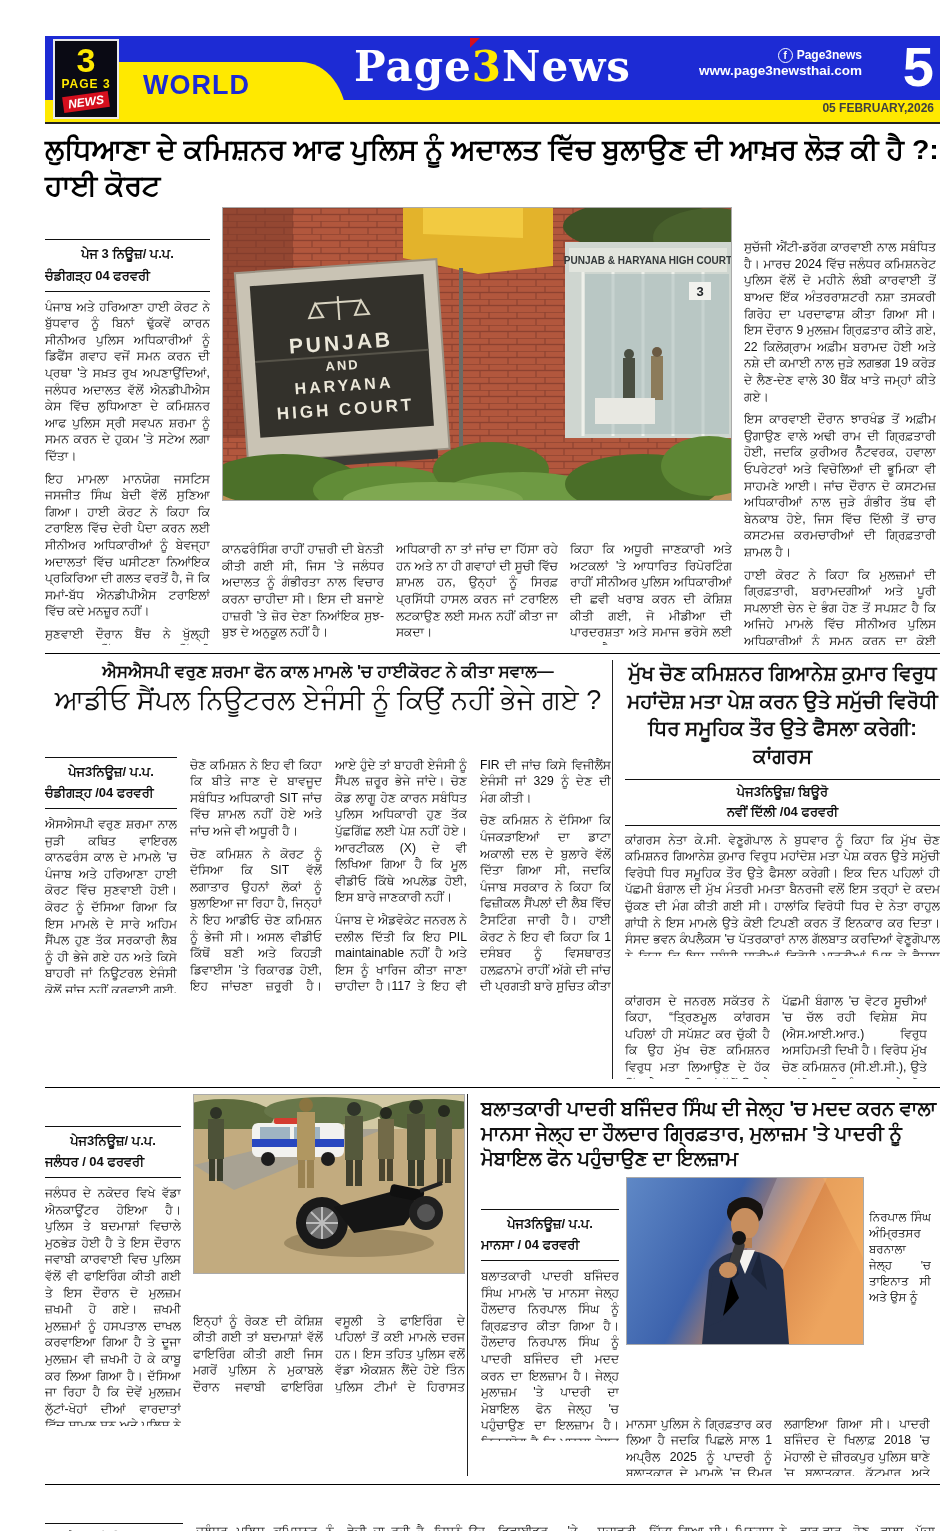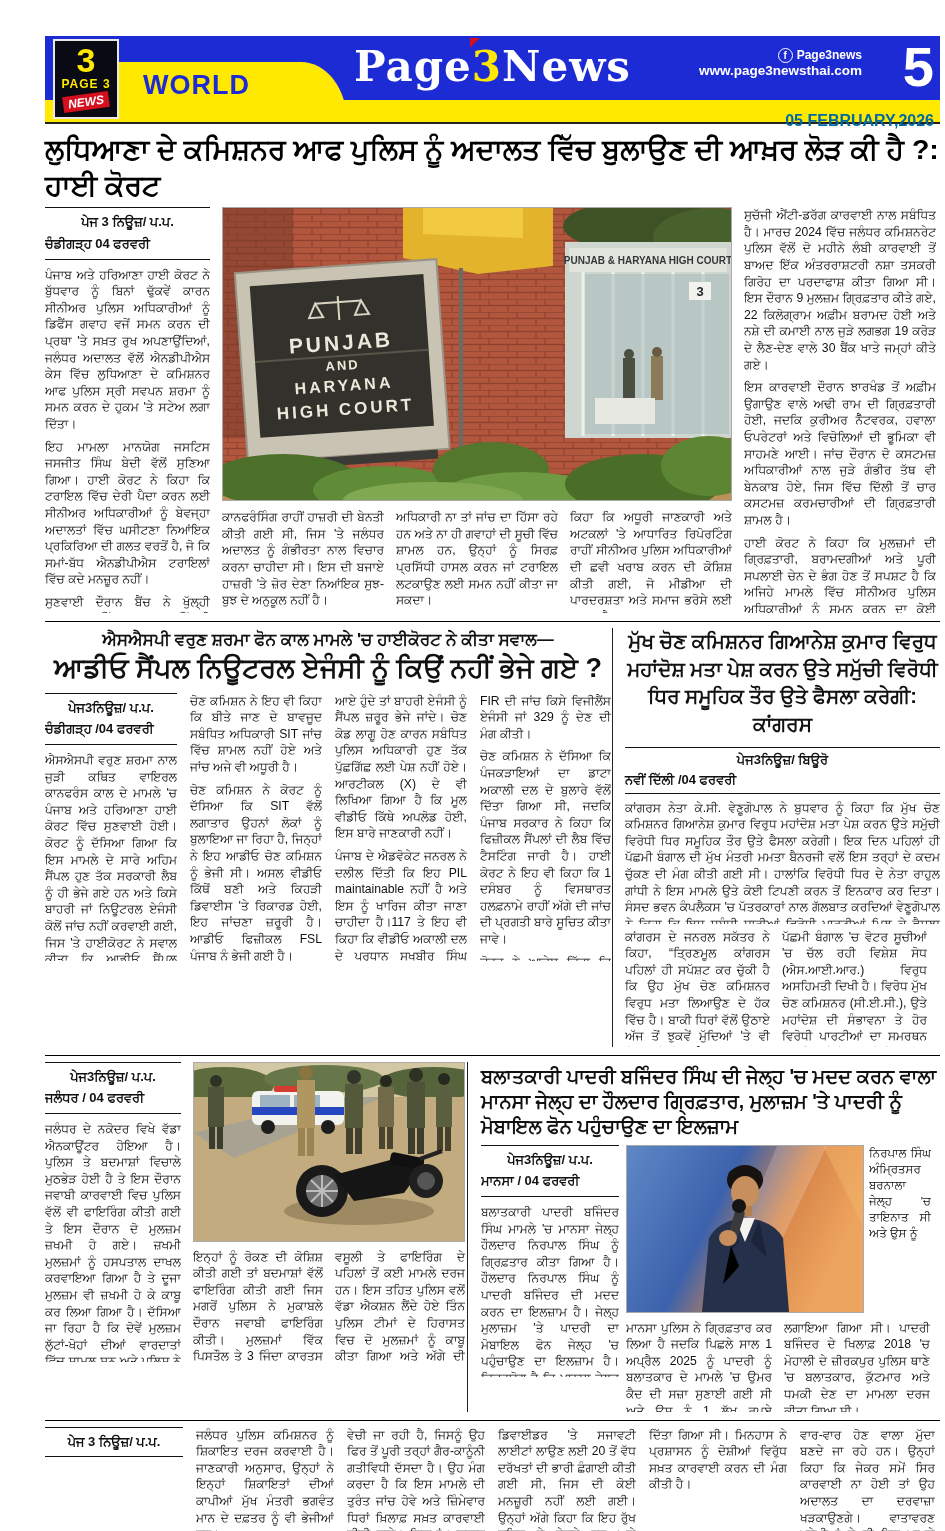--- a/index.html
+++ b/index.html
@@ -5,21 +5,21 @@
   html,body{margin:0;padding:0;background:#ffffff;}
   .page{position:relative;width:945px;height:1531px;margin:0 auto;background:#fff;
         box-sizing:border-box;padding:36px 5px 0 45px;overflow:hidden;
         font-family:"Liberation Sans","DejaVu Sans",sans-serif;color:#111;}
   .content{width:895px;}
   
   .hdr{position:relative;width:895px;height:86px;}
   .hdr-blue{position:absolute;left:0;top:0;width:895px;height:64px;background:#1d2bd4;}
   .date-strip{position:absolute;left:0;top:64px;width:895px;height:22px;background:#ffe900;
               border-bottom:2px solid #222;}
-  .date-strip span{position:absolute;right:6px;top:12px;font-size:16px;font-weight:bold;color:#0369a1;}
+  .date-strip span{position:absolute;right:6px;top:1px;font-size:12px;font-weight:bold;color:#404040;}
   .world-band{position:absolute;left:64px;top:26px;width:238px;height:60px;background:#ffe900;
               border-top-right-radius:46px 60px;z-index:1;}
   .world-band span{display:block;padding:8px 0 0 34px;font-size:27px;font-weight:800;
                    color:#1d2bd4;letter-spacing:1px;}
   .logo-box{position:absolute;left:8px;top:3px;width:62px;height:76px;background:#0a0a14;
             border:2px solid #e8e8e8;z-index:2;text-align:center;}
   .logo-3{font-size:34px;font-weight:800;color:#ffe900;line-height:34px;margin-top:2px;}
   .logo-page3{font-size:12px;font-weight:bold;color:#ffe900;letter-spacing:1px;}
   .logo-news{margin:3px auto 0;width:46px;background:#d40f1e;color:#fff;font-size:12px;
              font-style:italic;font-weight:bold;transform:rotate(-8deg);padding:1px 0;}
@@ -34,36 +34,36 @@
   .fb-icon{display:inline-block;width:13px;height:13px;border:1px solid #fff;border-radius:50%;
            font-size:10px;line-height:13px;text-align:center;margin-right:4px;font-weight:bold;}
   .site{font-size:13.5px;font-weight:bold;margin-top:0;}
   .page-num{position:absolute;right:6px;top:-2px;font-size:56px;font-weight:800;color:#fff;z-index:2;}
   
   .h1{margin:10px 0 4px;font-size:28.5px;font-weight:800;line-height:1.25;color:#000;}
   .row{display:flex;}
   .w165{width:165px;flex:none;}
   .w510{width:510px;flex:none;margin-left:12px;}
   .w192{width:192px;flex:none;margin-left:12px;}
-  .coltext{overflow:hidden;text-align:justify;font-size:12.2px;line-height:1.36;}
+  .coltext{overflow:hidden;text-align:justify;font-size:12.2px;line-height:1.36;margin-top:32px;}
   .bp{margin:0 0 6px 0;}
   .byline-box{border-top:1.6px solid #111;border-bottom:1.6px solid #111;
               padding:5px 0 6px;margin-bottom:7px;}
   .byline-1{text-align:center;font-weight:bold;font-size:13px;}
   .byline-2{text-align:left;font-weight:bold;font-size:13px;margin-top:4px;}
   .photo-frame{border:1px solid #aaa;}
   .under3{display:flex;margin-top:8px;}
   .under3 .ucol{width:162px;flex:none;margin-right:12px;height:104px;}
   .under3 .ucol:last-child{margin-right:0;}
   .hr-sec{border-top:1.8px solid #000;margin:8px 0 6px;width:895px;}
   
   .a2left{width:566px;flex:none;}
   .a2right{width:315px;flex:none;border-left:1.2px solid #222;padding-left:12px;margin-left:1px;}
   .kicker{text-align:center;font-size:17px;font-weight:bold;margin:2px 0 2px;}
-  .h2big{text-align:center;font-size:27px;font-weight:700;margin:0 0 8px;line-height:1.2;}
+  .h2big{text-align:center;font-size:27px;font-weight:400;margin:0 0 8px;line-height:1.2;}
   .cols4{display:flex;height:268px;overflow:hidden;}
   .cols4 .c4{width:132px;flex:none;margin-right:13px;height:268px;}
   .cols4 .c4:last-child{margin-right:0;width:131px;}
   .h-cong{font-size:20px;font-weight:800;text-align:center;line-height:1.38;margin:0 0 4px;
           border-bottom:1.4px solid #111;padding-bottom:8px;}
   .cong-cols{display:flex;margin-top:5px;height:118px;overflow:hidden;}
   .cong-cols .cc{width:145px;flex:none;margin-right:12px;}
   .cong-cols .cc:last-child{margin-right:0;}
   .intro{overflow:hidden;height:124px;}
   
@@ -255,21 +255,21 @@
             <p class="bp">FIR ਦੀ ਜਾਂਚ ਕਿਸੇ ਵਿਜੀਲੈਂਸ ਏਜੰਸੀ ਜਾਂ 329 ਨੂੰ ਦੇਣ ਦੀ ਮੰਗ ਕੀਤੀ।</p>
             <p class="bp">ਚੋਣ ਕਮਿਸ਼ਨ ਨੇ ਦੱਸਿਆ ਕਿ ਪੰਜਕੜਾਇਆਂ ਦਾ ਡਾਟਾ ਅਕਾਲੀ ਦਲ ਦੇ ਬੁਲਾਰੇ ਵੱਲੋਂ ਦਿੱਤਾ ਗਿਆ ਸੀ, ਜਦਕਿ ਪੰਜਾਬ ਸਰਕਾਰ ਨੇ ਕਿਹਾ ਕਿ ਫਿਜ਼ੀਕਲ ਸੈਂਪਲਾਂ ਦੀ ਲੈਬ ਵਿੱਚ ਟੈਸਟਿੰਗ ਜਾਰੀ ਹੈ। ਹਾਈ ਕੋਰਟ ਨੇ ਇਹ ਵੀ ਕਿਹਾ ਕਿ 1 ਦਸੰਬਰ ਨੂੰ ਵਿਸਥਾਰਤ ਹਲਫ਼ਨਾਮੇ ਰਾਹੀਂ ਅੱਗੇ ਦੀ ਜਾਂਚ ਦੀ ਪ੍ਰਗਤੀ ਬਾਰੇ ਸੂਚਿਤ ਕੀਤਾ ਜਾਵੇ।</p>
             <p class="bp">ਕੋਰਟ ਨੇ ਆਦੇਸ਼ ਦਿੱਤਾ ਕਿ ਵਾਇਰਲ ਆਡੀਓ ਕਲਿੱਪ ਦੀ ਜਾਂਚ CFSL ਚੰਡੀਗੜ੍ਹ ਵੱਲੋਂ ਕੀਤੀ ਜਾਵੇ।</p>
           </div>
         </div>
       </div>
 
       <div class="a2right">
         <div class="h-cong">ਮੁੱਖ ਚੋਣ ਕਮਿਸ਼ਨਰ ਗਿਆਨੇਸ਼ ਕੁਮਾਰ ਵਿਰੁਧ ਮਹਾਂਦੋਸ਼ ਮਤਾ ਪੇਸ਼ ਕਰਨ ਉਤੇ ਸਮੁੱਚੀ ਵਿਰੋਧੀ ਧਿਰ ਸਮੂਹਿਕ ਤੌਰ ਉਤੇ ਫੈਸਲਾ ਕਰੇਗੀ: ਕਾਂਗਰਸ</div>
         <div class="byline-1">ਪੇਜ3ਨਿਊਜ਼/ ਬਿਊਰੋ</div>
-        <div class="byline-2" style="border-bottom:1.4px solid #111;padding-bottom:5px;">ਨਵੀਂ ਦਿੱਲੀ /04 ਫਰਵਰੀ</div>
+        <div class="byline-2" style="border-bottom:1.4px solid #111;padding-bottom:5px;text-align:center;">ਨਵੀਂ ਦਿੱਲੀ /04 ਫਰਵਰੀ</div>
         <div class="coltext intro" style="margin-top:6px;">
           <p class="bp">ਕਾਂਗਰਸ ਨੇਤਾ ਕੇ.ਸੀ. ਵੇਣੂਗੋਪਾਲ ਨੇ ਬੁਧਵਾਰ ਨੂੰ ਕਿਹਾ ਕਿ ਮੁੱਖ ਚੋਣ ਕਮਿਸ਼ਨਰ ਗਿਆਨੇਸ਼ ਕੁਮਾਰ ਵਿਰੁਧ ਮਹਾਂਦੋਸ਼ ਮਤਾ ਪੇਸ਼ ਕਰਨ ਉਤੇ ਸਮੁੱਚੀ ਵਿਰੋਧੀ ਧਿਰ ਸਮੂਹਿਕ ਤੌਰ ਉਤੇ ਫੈਸਲਾ ਕਰੇਗੀ। ਇਕ ਦਿਨ ਪਹਿਲਾਂ ਹੀ ਪੱਛਮੀ ਬੰਗਾਲ ਦੀ ਮੁੱਖ ਮੰਤਰੀ ਮਮਤਾ ਬੈਨਰਜੀ ਵਲੋਂ ਇਸ ਤਰ੍ਹਾਂ ਦੇ ਕਦਮ ਚੁੱਕਣ ਦੀ ਮੰਗ ਕੀਤੀ ਗਈ ਸੀ। ਹਾਲਾਂਕਿ ਵਿਰੋਧੀ ਧਿਰ ਦੇ ਨੇਤਾ ਰਾਹੁਲ ਗਾਂਧੀ ਨੇ ਇਸ ਮਾਮਲੇ ਉਤੇ ਕੋਈ ਟਿਪਣੀ ਕਰਨ ਤੋਂ ਇਨਕਾਰ ਕਰ ਦਿਤਾ। ਸੰਸਦ ਭਵਨ ਕੰਪਲੈਕਸ 'ਚ ਪੱਤਰਕਾਰਾਂ ਨਾਲ ਗੱਲਬਾਤ ਕਰਦਿਆਂ ਵੇਣੂਗੋਪਾਲ ਨੇ ਕਿਹਾ ਕਿ ਇਸ ਸਬੰਧੀ ਸਾਰੀਆਂ ਵਿਰੋਧੀ ਪਾਰਟੀਆਂ ਮਿਲ ਕੇ ਫੈਸਲਾ ਕਰਨਗੀਆਂ ਅਤੇ ਇਹ ਮੁੱਦਾ ਲੋਕਤੰਤਰ ਦੀ ਰਾਖੀ ਨਾਲ ਜੁੜਿਆ ਹੋਇਆ ਹੈ।</p>
         </div>
         <div class="cong-cols">
           <div class="cc coltext">
             <p class="bp">ਕਾਂਗਰਸ ਦੇ ਜਨਰਲ ਸਕੱਤਰ ਨੇ ਕਿਹਾ, “ਤ੍ਰਿਣਮੂਲ ਕਾਂਗਰਸ ਪਹਿਲਾਂ ਹੀ ਸਪੱਸ਼ਟ ਕਰ ਚੁੱਕੀ ਹੈ ਕਿ ਉਹ ਮੁੱਖ ਚੋਣ ਕਮਿਸ਼ਨਰ ਵਿਰੁਧ ਮਤਾ ਲਿਆਉਣ ਦੇ ਹੱਕ ਵਿੱਚ ਹੈ। ਬਾਕੀ ਧਿਰਾਂ ਵੱਲੋਂ ਉਠਾਏ ਅੱਜ ਤੋਂ ਝੁਕਵੇਂ ਮੁੱਦਿਆਂ 'ਤੇ ਵੀ ਵਿਚਾਰ ਹੋ ਰਿਹਾ ਹੈ।</p>
           </div>
           <div class="cc coltext">
             <p class="bp">ਪੱਛਮੀ ਬੰਗਾਲ 'ਚ ਵੋਟਰ ਸੂਚੀਆਂ 'ਚ ਚੱਲ ਰਹੀ ਵਿਸ਼ੇਸ਼ ਸੋਧ (ਐਸ.ਆਈ.ਆਰ.) ਵਿਰੁਧ ਅਸਹਿਮਤੀ ਦਿਖੀ ਹੈ। ਵਿਰੋਧ ਮੁੱਖ ਚੋਣ ਕਮਿਸ਼ਨਰ (ਸੀ.ਈ.ਸੀ.), ਉਤੇ ਮਹਾਂਦੋਸ਼ ਦੀ ਸੰਭਾਵਨਾ ਤੇ ਹੋਰ ਵਿਰੋਧੀ ਪਾਰਟੀਆਂ ਦਾ ਸਮਰਥਨ ਜੁਟਾਉਣ ਦੀ ਯੋਜਨਾ ਕੀਤੀ।</p>
           </div>

